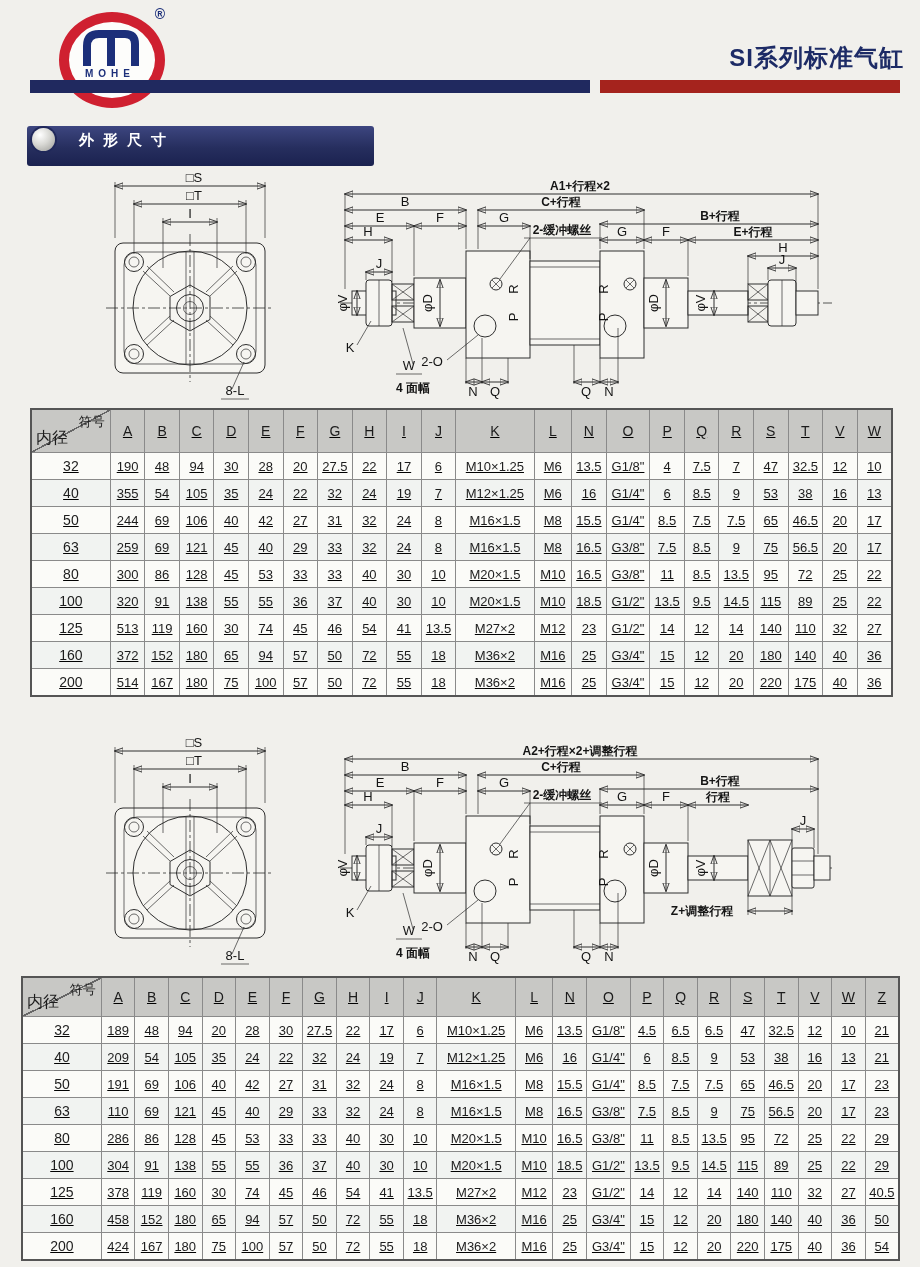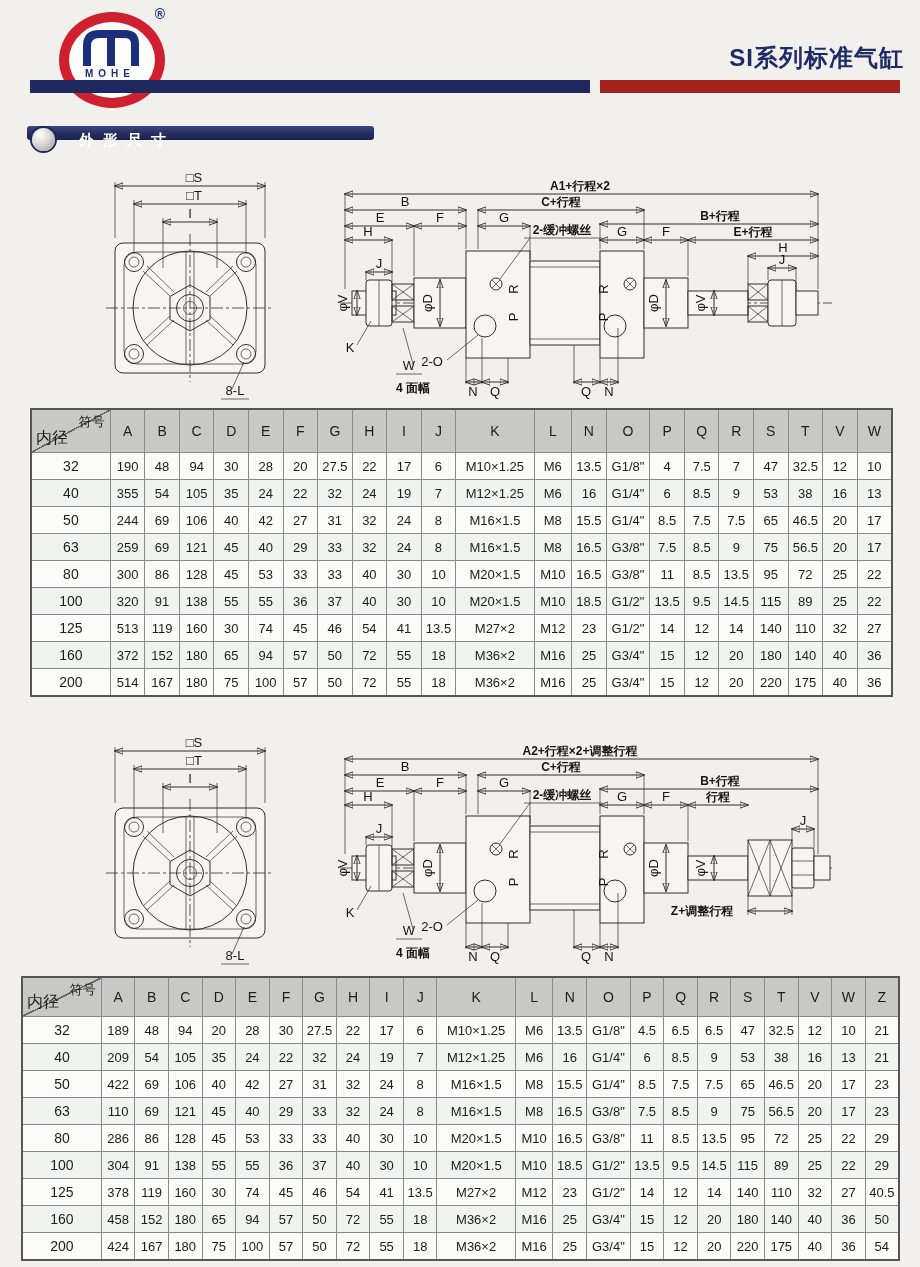--- a/index.html
+++ b/index.html
@@ -10,37 +10,37 @@
   #logo .ring{position:absolute;left:2px;top:6px;width:86px;height:76px;border:10px solid #cf2030;border-radius:50%;background:#fdfdfb;}
   #logo .reg{position:absolute;right:8px;top:0;color:#1c2f7a;font-size:14px;font-weight:bold;}
   #logo .mglyph{position:absolute;left:20px;top:20px;}
   #logo .brand{position:absolute;left:0px;top:62px;width:106px;text-align:center;color:#1c2f7a;font-size:10px;font-weight:bold;letter-spacing:5px;}
   #title{position:absolute;right:16px;top:42px;width:600px;text-align:right;color:#1d2b66;font-size:24px;font-weight:bold;letter-spacing:1px;}
   .bar{position:absolute;top:80px;height:13px;}
   #bar-blue{left:30px;width:560px;background:#20295f;}
   #bar-red{left:600px;width:300px;background:#a5231d;}
 
   
-  #section{position:absolute;left:27px;top:126px;width:347px;height:14px;background:linear-gradient(180deg,#3d4680 0%,#262e5e 55%,#1b2250 100%);border-radius:3px;}
+  #section{position:absolute;left:27px;top:126px;width:347px;height:40px;background:linear-gradient(180deg,#3d4680 0%,#262e5e 55%,#1b2250 100%);border-radius:3px;}
   #section .sphere{position:absolute;left:5px;top:2px;width:23px;height:23px;border-radius:50%;background:radial-gradient(circle at 35% 30%,#ffffff 0%,#d8d8d4 45%,#9a9a96 100%);box-shadow:0 0 0 2px #20285a;}
   #section .stitle{position:absolute;left:52px;top:0;line-height:28px;color:#fff;font-size:15px;font-weight:bold;letter-spacing:9px;}
 
   
   .dia{position:absolute;left:30px;width:870px;height:240px;}
   #dia1{top:168px;} #dia2{top:733px;}
   .dia line,.dia path,.dia rect,.dia circle,.dia polygon{stroke:#2e2e2e;fill:none;stroke-width:1;}
   .dia .fill{fill:#f6f5f1;}
   .dia .thin{stroke-width:0.7;}
   .dia .cl{stroke-dasharray:12 3 3 3;stroke-width:0.8;}
   .dia text{fill:#141414;font-family:"Liberation Sans",sans-serif;font-size:13px;stroke:none;text-anchor:middle;}
   .dia text.cn{font-size:12px;font-weight:bold;}
   .dim{marker-start:url(#ar);marker-end:url(#ar);}
 
   
-  .dimtable{position:absolute;border-collapse:collapse;table-layout:fixed;background:#fbfbf8;}
+  .dimtable{position:absolute;border-collapse:collapse;table-layout:fixed;background:#fbfbf8;text-decoration:underline;}
   #t1{left:30px;top:408px;width:863px;}
   #t2{left:21px;top:976px;width:879px;}
   .dimtable th,.dimtable td{border:1px solid #8a8a8a;text-align:center;font-size:13px;color:#1c1c1c;font-weight:normal;padding:0;overflow:hidden;white-space:nowrap;}
   .dimtable{border:2px solid #555;}
   .dimtable thead th{background:#c8c8c5;font-size:14px;height:42px;}
   #t2 thead th{height:38px;}
   .dimtable tbody th,.dimtable tbody td{height:26px;background:#fbfbf8;}
   .dimtable tbody tr:nth-child(even) th,.dimtable tbody tr:nth-child(even) td{background:#f1f3f1;}
   th.corner{position:relative;background:#c8c8c5 linear-gradient(to bottom right,rgba(0,0,0,0) calc(50% - 0.8px),#666 calc(50% - 0.8px),#666 calc(50% + 0.8px),rgba(0,0,0,0) calc(50% + 0.8px)) !important;}
   th.corner .c-top{position:absolute;top:3px;right:5px;font-size:13px;}
@@ -650,21 +650,21 @@
           <td>8.5</td>
           <td>9</td>
           <td>53</td>
           <td>38</td>
           <td>16</td>
           <td>13</td>
           <td>21</td>
         </tr>
         <tr>
           <th style="font-size: 14px;">50</th>
-          <td>422</td>
+          <td>191</td>
           <td>69</td>
           <td>106</td>
           <td>40</td>
           <td>42</td>
           <td>27</td>
           <td>31</td>
           <td>32</td>
           <td>24</td>
           <td>8</td>
           <td>M16×1.5</td>

